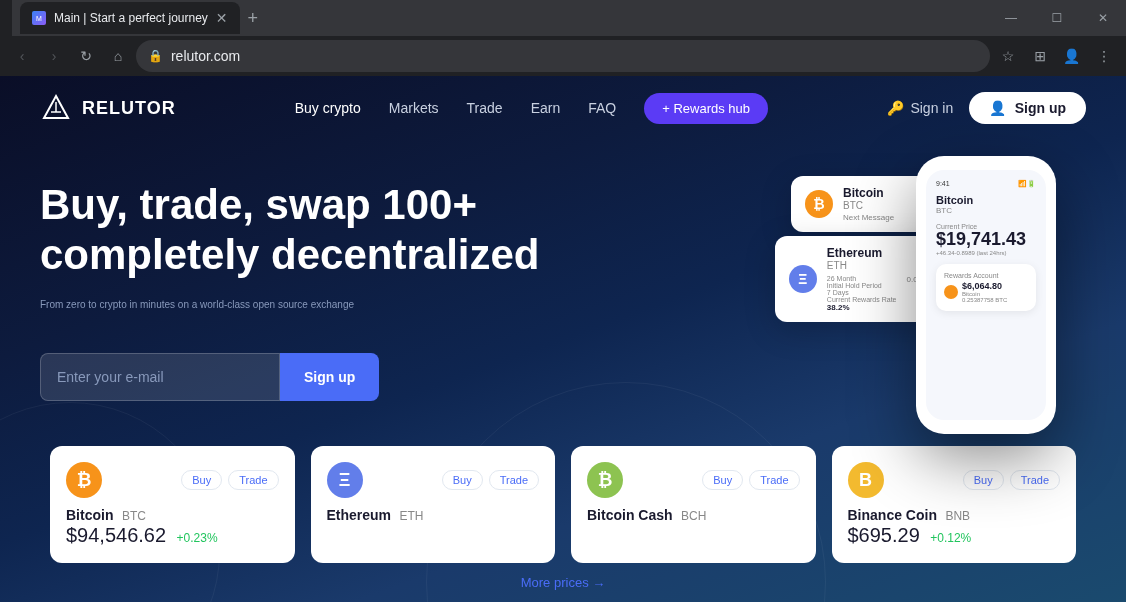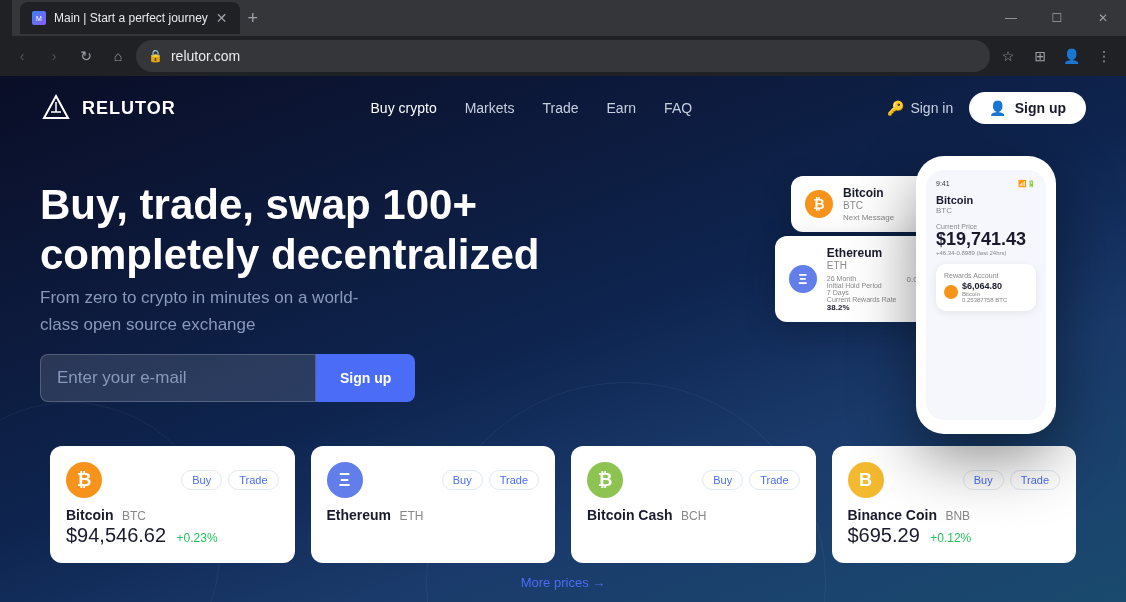--- a/index.html
+++ b/index.html
@@ -32,24 +32,24 @@
     .nav-link { color: #c8d0e0; font-size: 14px; cursor: pointer; text-decoration: none; }
     .nav-link.active { color: white; }
     .rewards-btn { background: #5b3bf5; color: white; border: none; border-radius: 20px; padding: 8px 18px; font-size: 13px; cursor: pointer; display: flex; align-items: center; gap: 6px; }
     .nav-right { display: flex; align-items: center; gap: 16px; }
     .signin-btn { color: #c8d0e0; font-size: 14px; cursor: pointer; display: flex; align-items: center; gap: 6px; background: none; border: none; }
     .signup-btn { background: white; color: #1a1a2e; border: none; border-radius: 20px; padding: 8px 20px; font-size: 14px; font-weight: 600; cursor: pointer; display: flex; align-items: center; gap: 8px; }
 
     
     .hero { padding: 40px 40px 0; position: relative; z-index: 5; }
     .hero-content { max-width: 500px; }
-    .hero-title { font-size: 42px; font-weight: 700; color: white; line-height: 1.2; margin-bottom: 3px; }
-    .hero-subtitle { font-size: 17px; color: #8899bb; line-height: 1.6; margin-bottom: 16px; max-width: 340px; }
+    .hero-title { font-size: 42px; font-weight: 700; color: white; line-height: 1.2; margin-bottom: 16px; }
+    .hero-subtitle { font-size: 10px; color: #8899bb; line-height: 1.6; margin-bottom: 40px; max-width: 340px; }
     .hero-form { display: flex; gap: 0; }
-    .email-input { background: rgba(255,255,255,0.12); border: 1px solid rgba(255,255,255,0.2); border-radius: 8px 0 0 8px; padding: 0 16px; height: 48px; color: white; font-size: 17px; width: 276px; outline: none; }
+    .email-input { background: rgba(255,255,255,0.12); border: 1px solid rgba(255,255,255,0.2); border-radius: 8px 0 0 8px; padding: 0 16px; height: 48px; color: white; font-size: 14px; width: 240px; outline: none; }
     .email-input::placeholder { color: #8899bb; }
     .hero-signup-btn { background: #4a6cf7; color: white; border: none; border-radius: 0 8px 8px 0; padding: 0 24px; height: 48px; font-size: 14px; font-weight: 600; cursor: pointer; }
 
     
     .float-card { position: absolute; background: white; border-radius: 12px; padding: 10px 14px; box-shadow: 0 8px 32px rgba(0,0,0,0.2); display: flex; align-items: center; gap: 10px; min-width: 180px; }
     .float-card-1 { right: 155px; top: 100px; }
     .float-card-2 { right: 145px; top: 160px; }
     .coin-circle { width: 28px; height: 28px; border-radius: 50%; display: flex; align-items: center; justify-content: center; font-size: 14px; font-weight: 700; color: white; flex-shrink: 0; }
     .btc-color { background: #f7931a; }
     .eth-color { background: #627eea; }
@@ -134,20 +134,21 @@
         <line x1="11" y1="20" x2="21" y2="20" stroke="white" stroke-width="1.5"></line>
       </svg>
       <span>RELUTOR</span>
     </div>
     <div class="nav-links">
       <a class="nav-link active">Buy crypto</a>
       <a class="nav-link">Markets</a>
       <a class="nav-link">Trade</a>
       <a class="nav-link">Earn</a>
       <a class="nav-link">FAQ</a>
+      <button class="rewards-btn">+ Rewards hub</button>
     </div>
     <div class="nav-right">
       <button class="signin-btn">
         <span>🔑</span>
         <span>Sign in</span>
       </button>
       <button class="signup-btn">
         <span>👤</span>
         <span>Sign up</span>
       </button>

